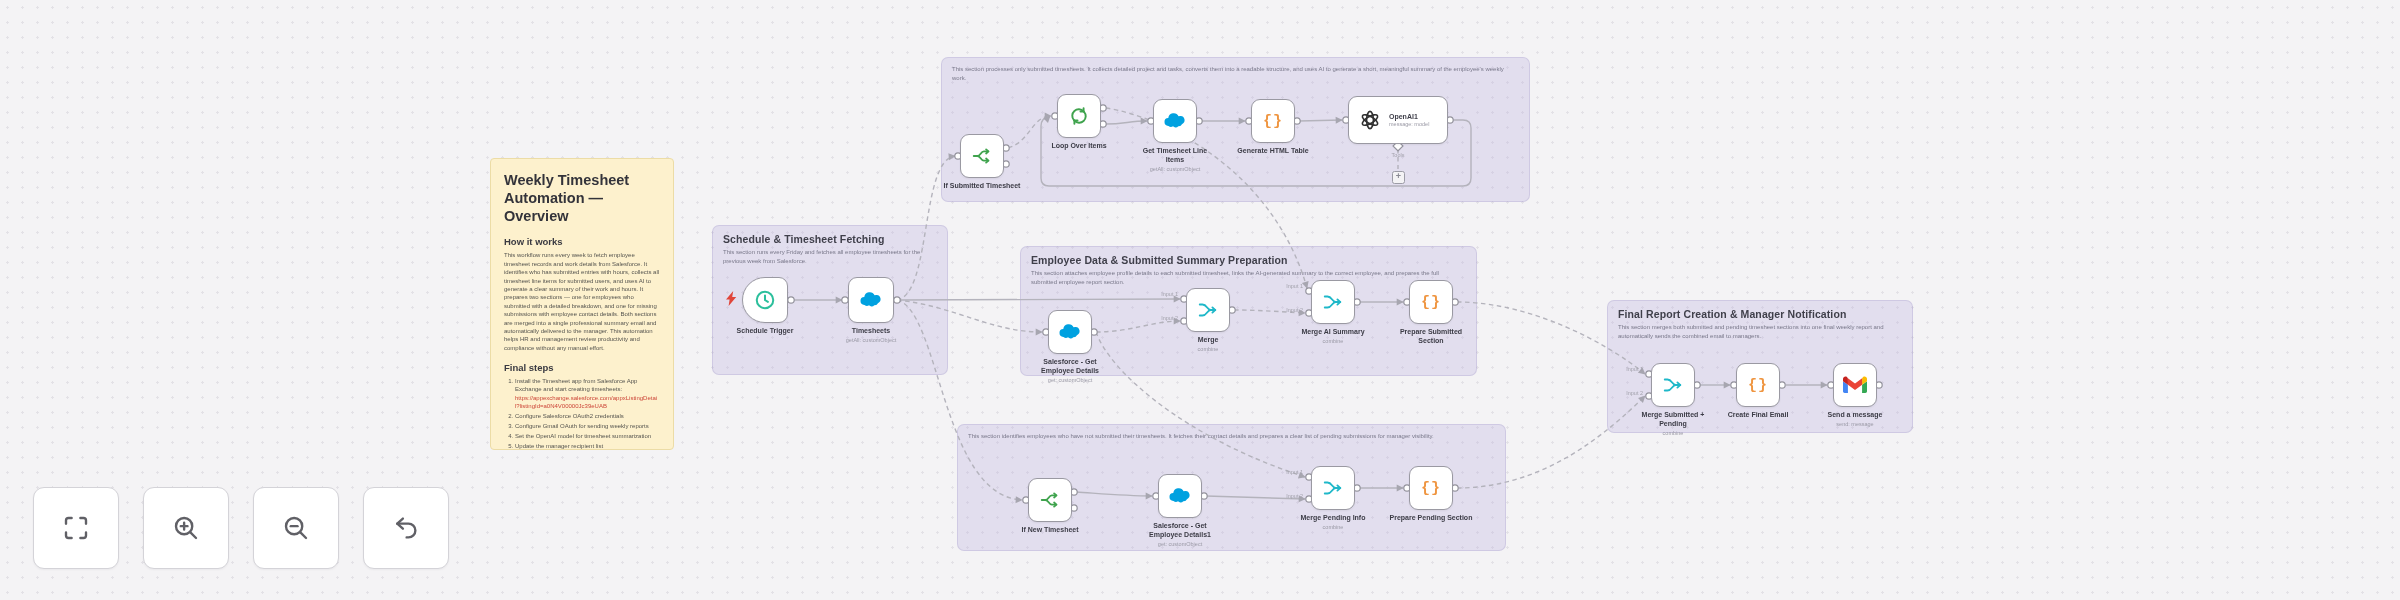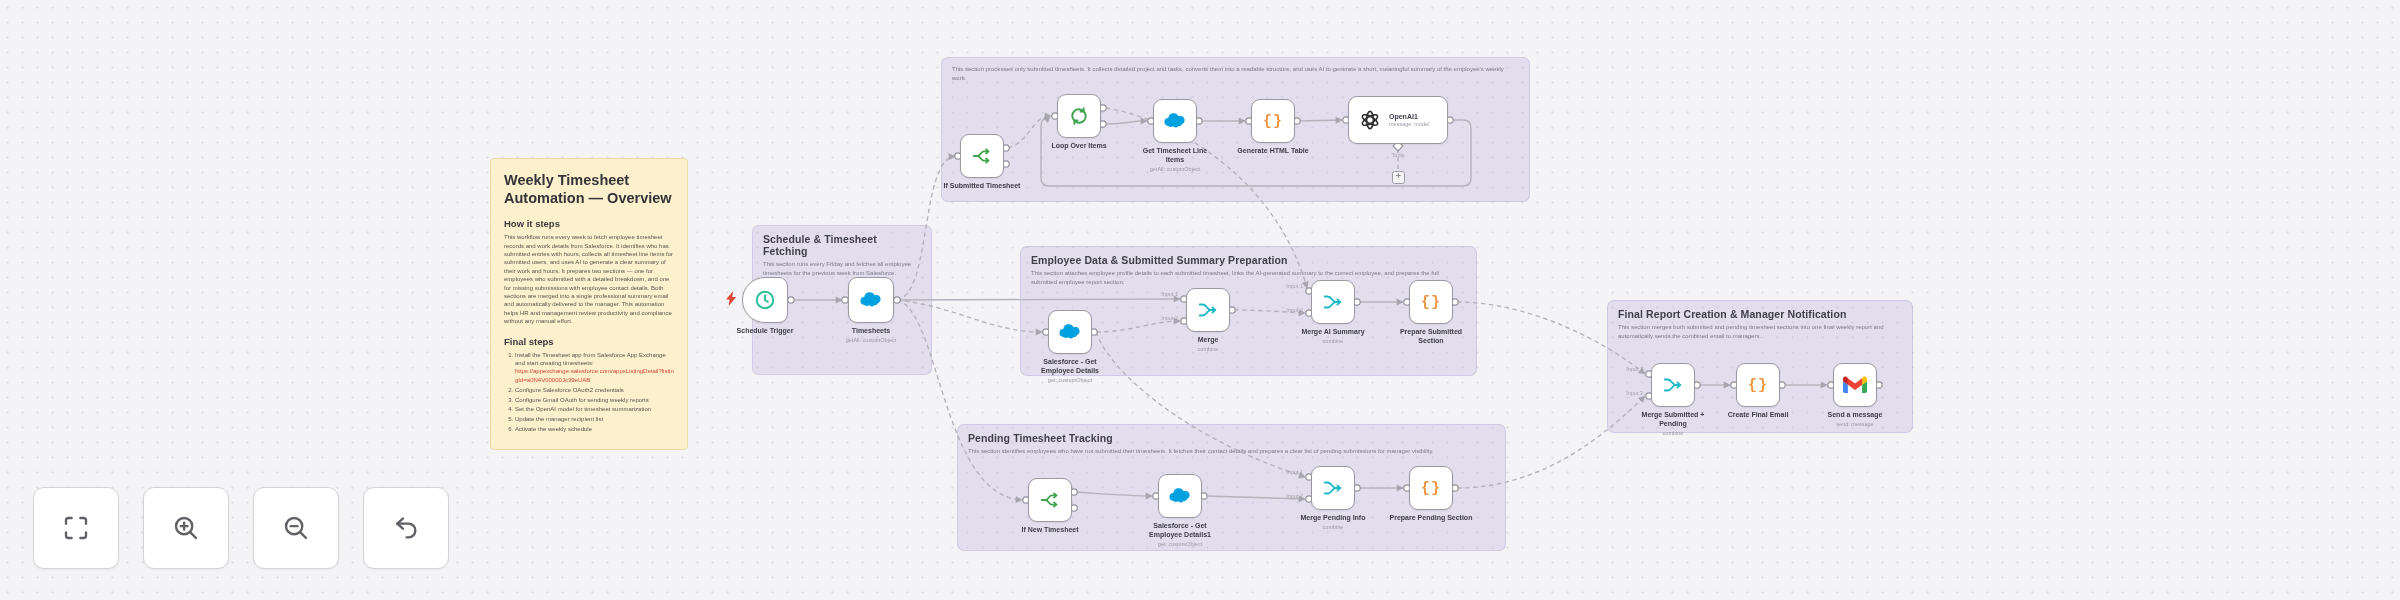--- a/index.html
+++ b/index.html
@@ -13,21 +13,21 @@
   
   .group{
     position:absolute;background:rgba(178,168,218,0.28);
     border:1px solid rgba(150,140,195,0.25);border-radius:7px;
     padding:7px 10px;box-sizing:border-box;
   }
   .gtitle{font-size:10.5px;font-weight:700;color:#3f3f4a;letter-spacing:.1px;margin-bottom:3px;}
   .gdesc{font-size:6px;line-height:1.45;color:#79788a;}
   
   .note{
-    position:absolute;left:490px;top:158px;width:198px;height:292px;
+    position:absolute;left:490px;top:158px;width:184px;height:292px;
     background:#fdf1cd;border:1px solid #ecdca6;border-radius:4px;
     padding:12px 13px;box-sizing:border-box;overflow:hidden;
   }
   .note-title{font-size:14.5px;font-weight:700;line-height:1.25;color:#33333a;margin-bottom:11px;}
   .note-h{font-size:9.5px;font-weight:700;color:#3a3a41;margin:0 0 4px 0;}
   .note-body{font-size:6px;line-height:1.4;color:#55544f;margin-bottom:10px;}
   .note ol{margin:0;padding-left:11px;font-size:6px;line-height:1.4;color:#55544f;}
   .note li{margin-bottom:1.5px;}
   .note .link{color:#cc4437;word-break:break-all;}
   
@@ -66,33 +66,32 @@
     width:84px;height:80px;background:#fff;border:1px solid #d4d3d8;border-radius:11px;
     display:flex;align-items:center;justify-content:center;box-shadow:0 1px 2px rgba(40,40,60,.05);
     cursor:pointer;
   }
 </style>
 </head>
 <body>
 
 <div id="canvas">
 
-  <div class="group" style="left:712px;top:225px;width:180px;height:150px;margin-left:40px;">
+  <div class="group" style="left:712px;top:225px;width:236px;height:150px;">
     <div class="gtitle">Schedule &amp; Timesheet Fetching</div>
     <div class="gdesc">This section runs every Friday and fetches all employee timesheets for the previous week from Salesforce.</div>
   </div>
   <div class="group" style="left:941px;top:57px;width:589px;height:145px;">
     <div class="gdesc" style="width:560px;">This section processes only submitted timesheets. It collects detailed project and tasks, converts them into a readable structure, and uses AI to generate a short, meaningful summary of the employee's weekly work.</div>
   </div>
   <div class="group" style="left:1020px;top:246px;width:457px;height:130px;">
     <div class="gtitle">Employee Data &amp; Submitted Summary Preparation</div>
     <div class="gdesc" style="width:430px;">This section attaches employee profile details to each submitted timesheet, links the AI-generated summary to the correct employee, and prepares the full submitted employee report section.</div>
   </div>
   <div class="group" style="left:957px;top:424px;width:549px;height:127px;">
-    <div class="gtitle">Pending Timesheet Tracking</div>
     <div class="gdesc" style="width:520px;">This section identifies employees who have not submitted their timesheets. It fetches their contact details and prepares a clear list of pending submissions for manager visibility.</div>
   </div>
   <div class="group" style="left:1607px;top:300px;width:306px;height:133px;">
     <div class="gtitle">Final Report Creation &amp; Manager Notification</div>
     <div class="gdesc" style="width:280px;">This section merges both submitted and pending timesheet sections into one final weekly report and automatically sends the combined email to managers.</div>
   </div>
 
   <svg class="edges" width="2400" height="600">
     <defs>
       <marker id="arw" markerWidth="7" markerHeight="7" refX="5.5" refY="3.5" orient="auto">
@@ -163,21 +162,21 @@
       <circle class="port" cx="1649" cy="396" r="3.2"></circle>
       <circle class="port" cx="1697" cy="385" r="3.2"></circle>
     <circle class="port" cx="1734" cy="385" r="3.2"></circle>
       <circle class="port" cx="1782" cy="385" r="3.2"></circle>
     <circle class="port" cx="1831" cy="385" r="3.2"></circle>
       <circle class="port" cx="1879" cy="385" r="3.2"></circle>
   </svg>
 
   <div class="note">
     <div class="note-title">Weekly Timesheet Automation — Overview</div>
-    <div class="note-h">How it steps</div>
+    <div class="note-h">How it works</div>
     <div class="note-body">This workflow runs every week to fetch employee timesheet records and work details from Salesforce. It identifies who has submitted entries with hours, collects all timesheet line items for submitted users, and uses AI to generate a clear summary of their work and hours. It prepares two sections — one for employees who submitted with a detailed breakdown, and one for missing submissions with employee contact details. Both sections are merged into a single professional summary email and automatically delivered to the manager. This automation helps HR and management review productivity and compliance without any manual effort.</div>
     <div class="note-h">Final steps</div>
     <ol>
       <li>
         <span>Install the Timesheet app from Salesforce App Exchange and start creating timesheets:</span>
         <div class="link">https://appexchange.salesforce.com/appxListingDetail?listingId=a0N4V00000Jc39eUAB</div>
       </li>
       <li>Configure Salesforce OAuth2 credentials</li>
       <li>Configure Gmail OAuth for sending weekly reports</li>
       <li>Set the OpenAI model for timesheet summarization</li>

